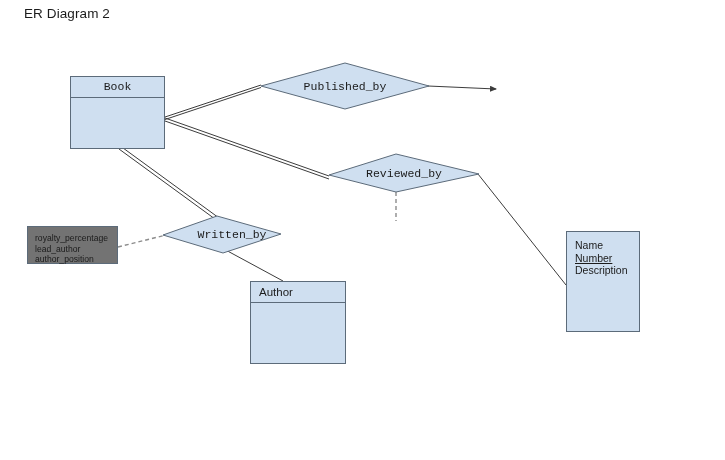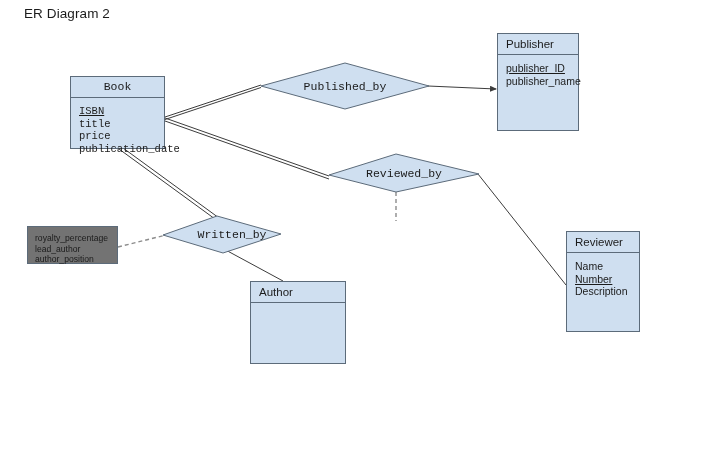--- a/index.html
+++ b/index.html
@@ -144,42 +144,28 @@
       <line x1="118" y1="247" x2="170" y2="234" stroke="#8c8c8c" stroke-width="1.4" stroke-dasharray="4,3"></line>
     </g>
 
     <g>
       <line x1="222" y1="248" x2="283" y2="281" stroke="#3c3c3c" stroke-width="1"></line>
     </g>
   </svg>
 
   <div class="entity" style="left:70px; top:76px; width:95px; height:73px;font-family:Liberation Mono, monospace;">
     <div class="ename">Book</div>
-    <div class="attrs">
-      <div class="pk">ISBN</div>
-      <div>title</div>
-      <div>price</div>
-      <div>publication_date</div>
-    </div>
   </div>
 
-  <div class="entity" style="left:497px; top:33px; width:82px; height:98px;">
-    <div class="ename left">Publisher</div>
-    <div class="attrs">
-      <div class="pk">publisher_ID</div>
-      <div>publisher_name</div>
-    </div>
-  </div>
 
   <div class="entity" style="left:250px; top:281px; width:96px; height:83px;">
     <div class="ename left">Author</div>
   </div>
 
   <div class="entity" style="left:566px; top:231px; width:74px; height:101px;">
-    <div class="ename left">Reviewer</div>
     <div class="attrs">
       <div>Name</div>
       <div class="pk">Number</div>
       <div>Description</div>
     </div>
   </div>
 
   <div class="attrbox" style="left:27px; top:226px; width:91px; height:38px;">
     <div>royalty_percentage</div>
     <div>lead_author</div>

